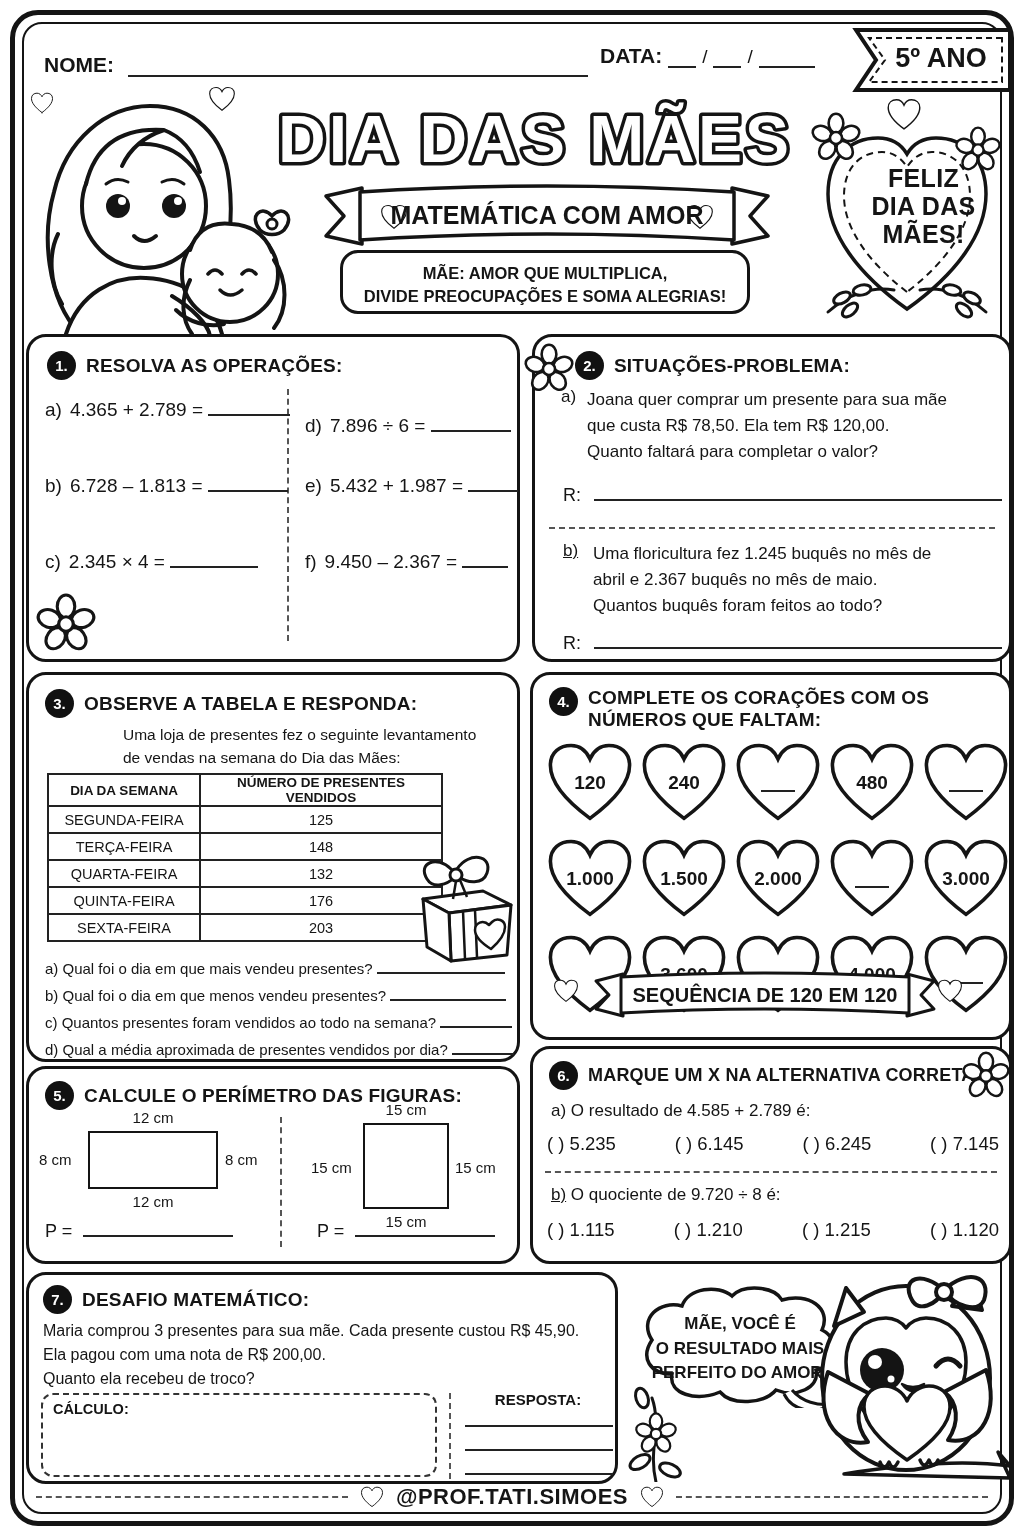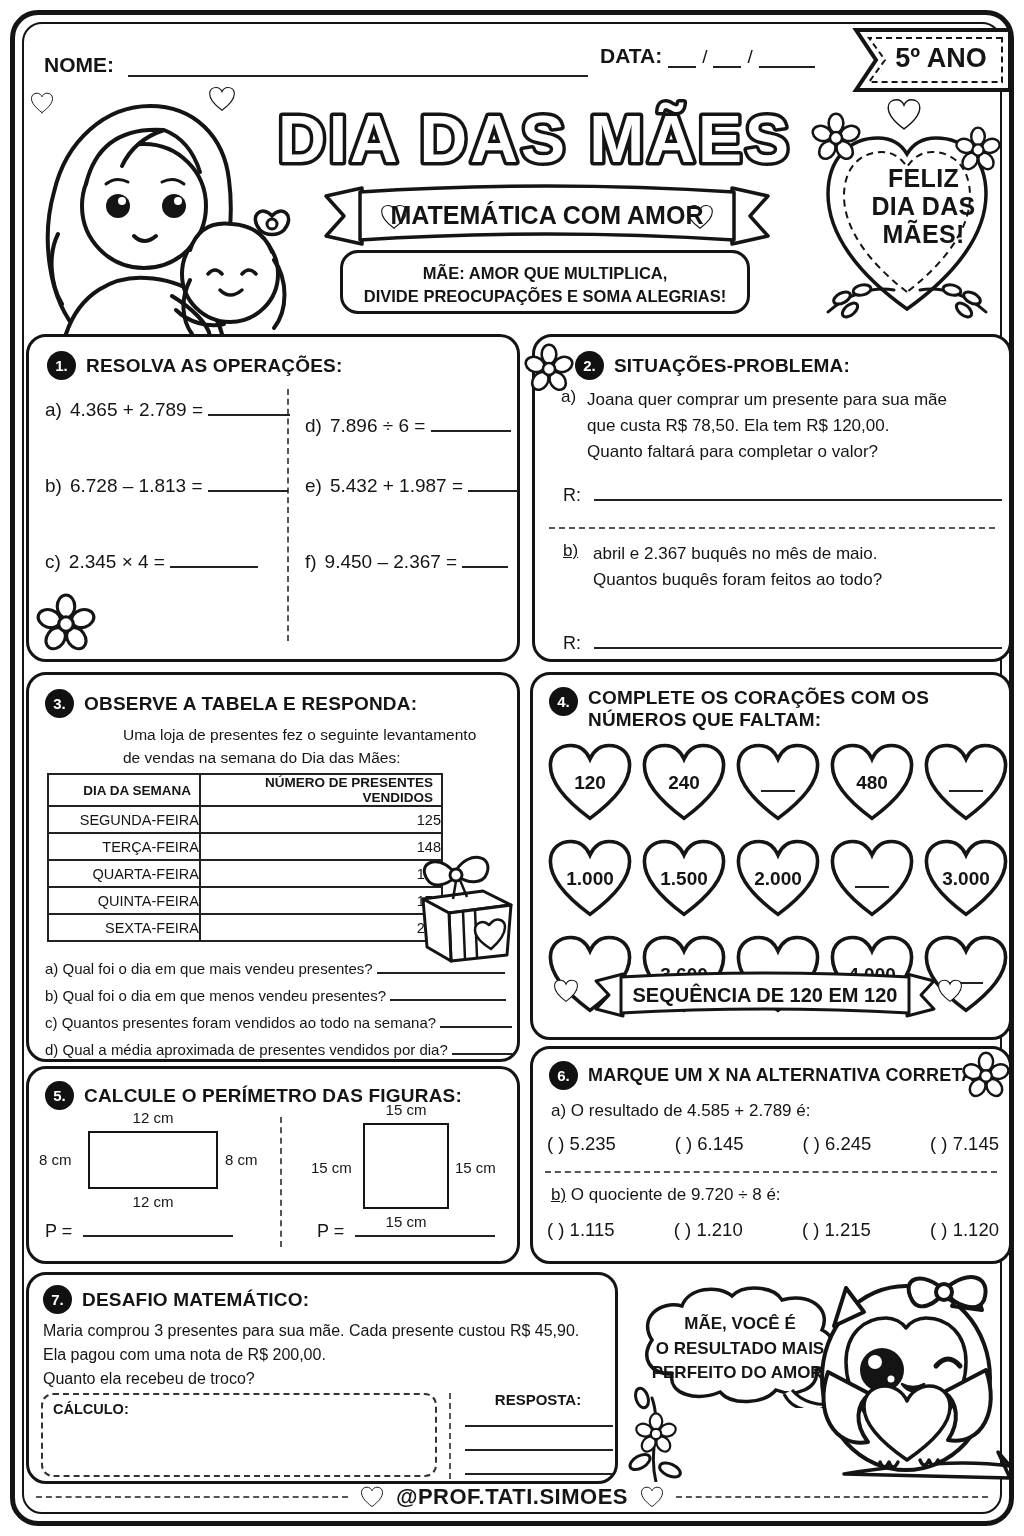--- a/index.html
+++ b/index.html
@@ -16,21 +16,21 @@
   .sec-title { font-weight:bold; font-size:19px; letter-spacing:.2px; }
   .ansline { display:inline-block; border-bottom:2px solid #222; height:15px; vertical-align:baseline; }
   .vdash { position:absolute; border-left:2px dashed #555; }
   .hdash { position:absolute; border-top:2px dashed #555; }
   .op { position:absolute; font-size:19px; white-space:nowrap; }
   .op-l { margin-right:8px; }
   .q { position:absolute; font-size:15px; white-space:nowrap; }
   .rline { position:absolute; font-size:18px; }
   .ptext { font-size:17px; line-height:26px; }
   table.sales { border-collapse:collapse; }
-  table.sales th, table.sales td { border:2px solid #222; text-align:right; }
+  table.sales th, table.sales td { border:2px solid #222; text-align:center; }
   table.sales th { font-size:13.5px; font-weight:bold; height:32px; padding:0 8px; }
   table.sales td { font-size:14.5px; height:27px; }
   .heart-cell { position:absolute; width:90px; height:84px; }
   .heart-cell svg { position:absolute; inset:0; }
   .heart-num { position:absolute; inset:0; display:flex; align-items:center; justify-content:center;
                font-weight:bold; font-size:19px; padding-top:0px; }
   .heart-blank { position:absolute; left:50%; transform:translateX(-50%); top:58%; width:34px; border-top:2px solid #222; }
   .opt { font-size:18.5px; white-space:nowrap; }
   .figlabel { position:absolute; font-size:15px; white-space:nowrap; }
   .bubble-text { position:absolute; text-align:center; font-weight:bold; font-size:17px; line-height:1.45; }
@@ -220,20 +220,21 @@
       <div>que custa R$ 78,50. Ela tem R$ 120,00.</div>
       <div>Quanto faltará para completar o valor?</div>
     </div>
     <div class="rline" style="left:28px;top:148px;">
       <span>R:</span>
       <span class="ansline" style="width:408px;margin-left:8px;"></span>
     </div>
     <div class="hdash" style="left:14px;right:14px;top:190px;"></div>
     <div class="abs" style="left:28px;top:204px;font-size:17px;text-decoration:underline;">b)</div>
     <div class="abs ptext" style="left:58px;top:204px;width:410px;">
+      <div>Uma floricultura fez 1.245 buquês no mês de</div>
       <div>abril e 2.367 buquês no mês de maio.</div>
       <div>Quantos buquês foram feitos ao todo?</div>
     </div>
     <div class="rline" style="left:28px;top:296px;">
       <span>R:</span>
       <span class="ansline" style="width:408px;margin-left:8px;"></span>
     </div>
   </div>
 
   <div class="box" style="left:26px;top:672px;width:494px;height:390px;">

